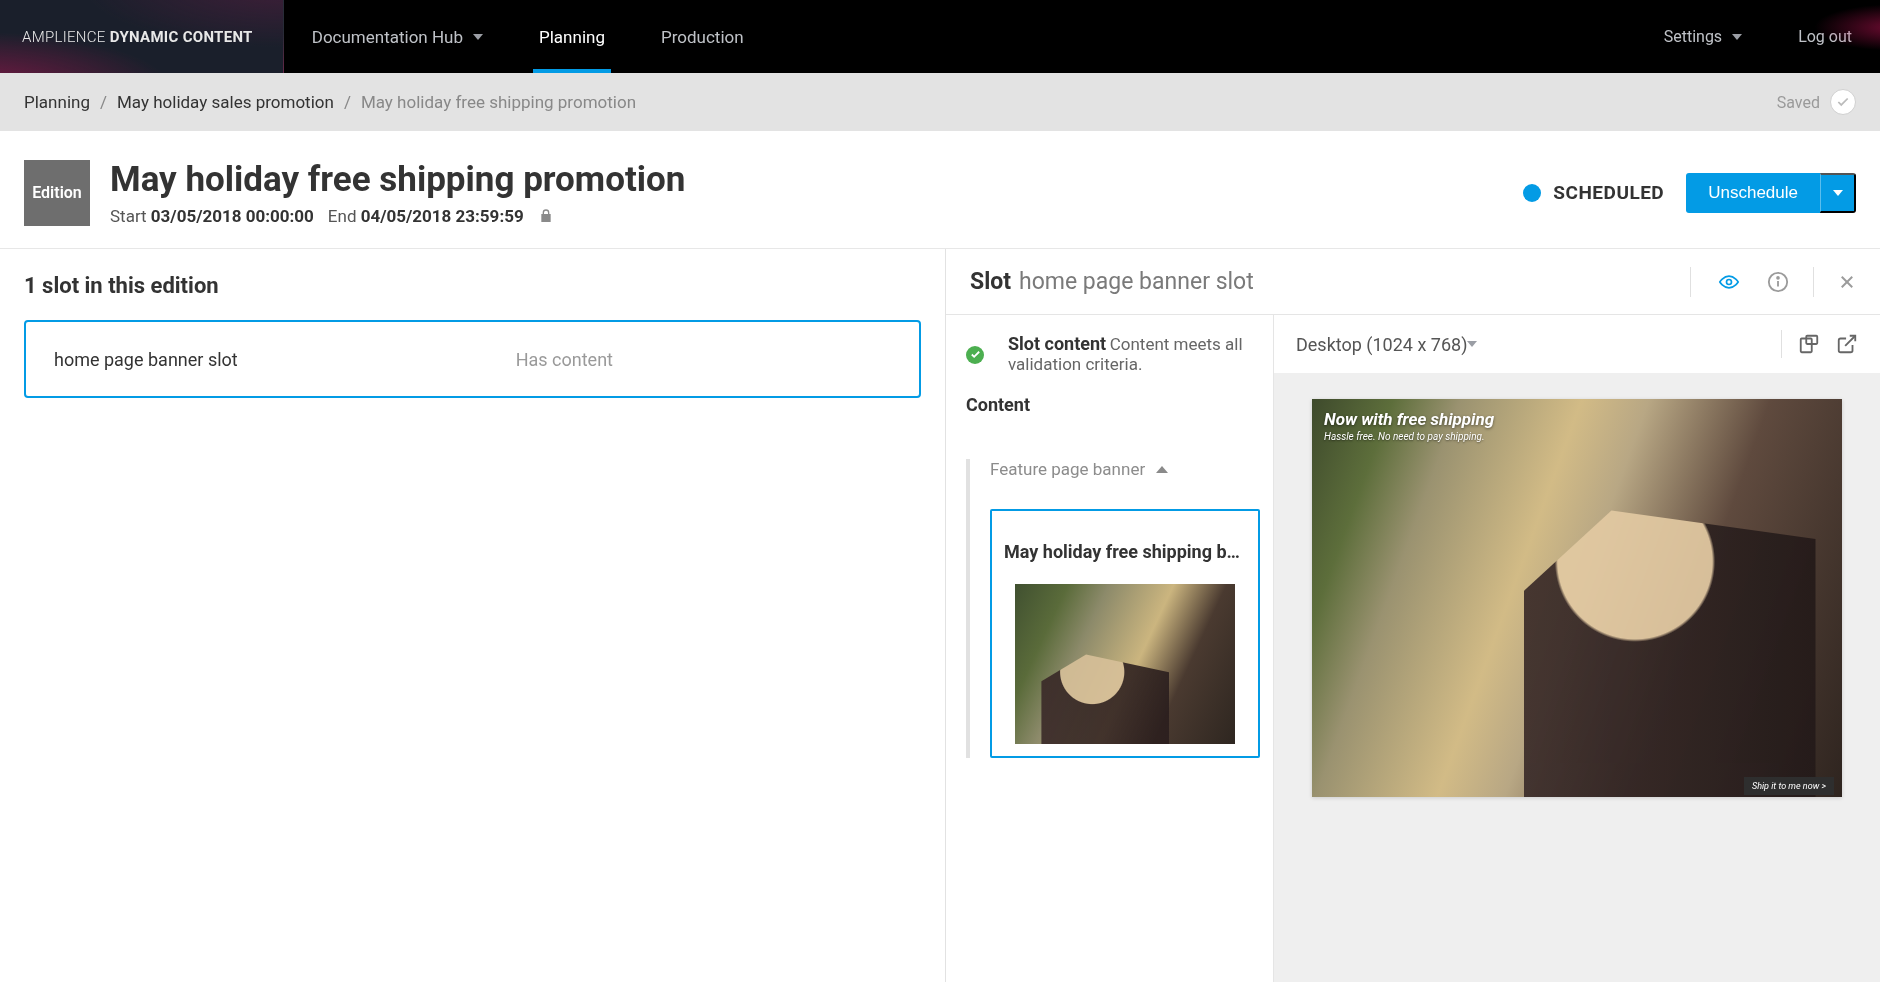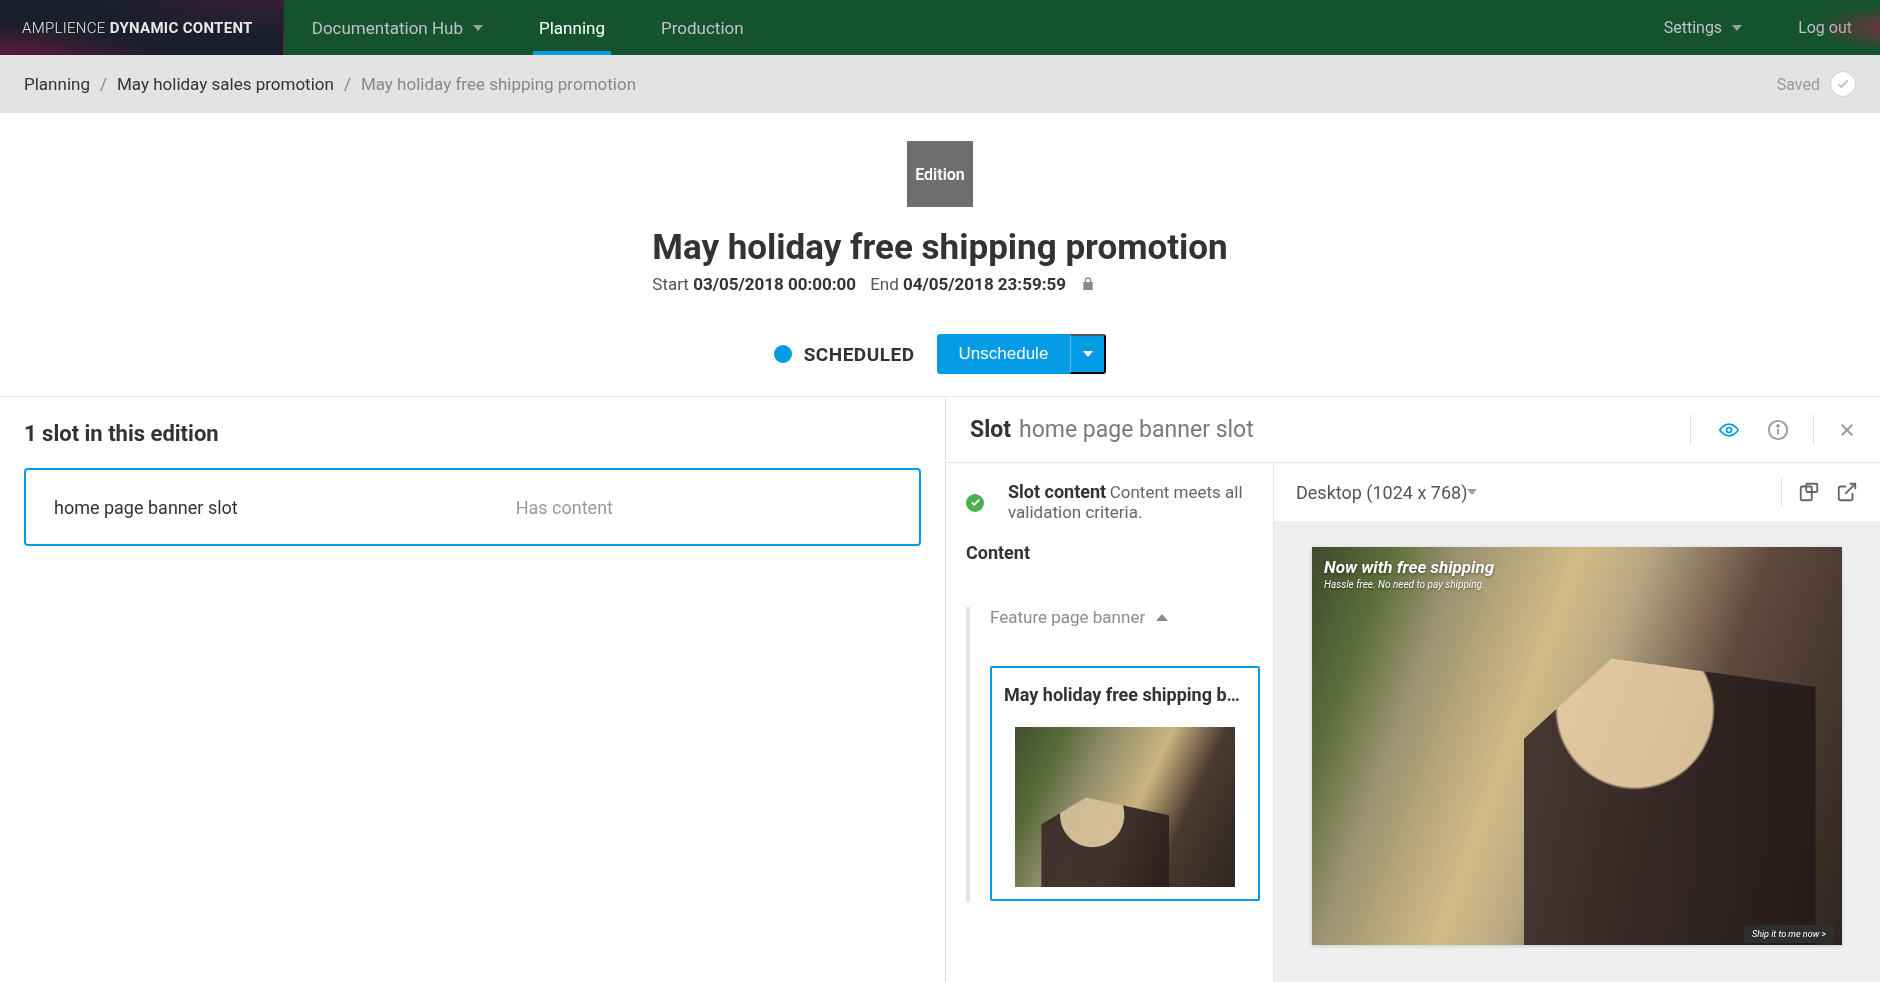--- a/index.html
+++ b/index.html
@@ -10,22 +10,22 @@
     background: #fff;
     width: 1880px;
     height: 982px;
     overflow: hidden;
   }
 
   
   .topnav {
     display: flex;
     align-items: stretch;
-    height: 55px;
-    background: #14532d;
+    height: 73px;
+    background: #000000;
     color: #c8c8c8;
     position: relative;
   }
   .brand-wrap {
     display: flex; align-items: center;
     padding: 0 30px 0 22px;
     border-right: 1px solid rgba(255,255,255,0.06);
     position: relative;
     background:
       radial-gradient(ellipse at -10% 120%, rgba(200,20,90,0.55) 0%, rgba(200,20,90,0) 45%),
@@ -86,21 +86,20 @@
     border: 1px solid #d0d0d0; display: flex; align-items: center; justify-content: center;
     color: #bbb; background: #fff;
   }
 
   
   .edition-header {
     display: flex; align-items: center;
     padding: 28px 24px 22px 24px;
     gap: 20px;
     border-bottom: 1px solid #e7e7e7;
-    flex-direction: column;
   }
   .edition-badge {
     width: 66px; height: 66px; background: #6e6e6e; color: #fff;
     display: flex; align-items: center; justify-content: center;
     font-size: 16px; font-weight: 600;
   }
   .edition-info { display: flex; flex-direction: column; gap: 6px; }
   .edition-title { font-size: 35px; font-weight: 700; color: #333; }
   .edition-dates { display: flex; align-items: center; gap: 14px; font-size: 17px; color: #555; }
   .edition-dates b { font-weight: 700; color: #333; }
@@ -173,32 +172,32 @@
   .sc-check {
     width: 18px; height: 18px; border-radius: 50%;
     background: #4caf50; color: #fff; font-size: 12px;
     display: flex; align-items: center; justify-content: center;
     flex-shrink: 0; margin-top: 2px;
   }
   .sc-title { font-weight: 700; font-size: 18px; color: #333; }
   .sc-desc { color: #666; font-size: 17px; }
   .content-label { font-weight: 700; font-size: 18px; color: #333; margin-bottom: 44px; }
   .accordion { border-left: 4px solid #e1e1e1; padding-left: 20px; }
-  .accordion-header { display: flex; align-items: center; gap: 11px; color: #8c8c8c; font-size: 17px; margin-bottom: 39px; cursor: pointer; }
+  .accordion-header { display: flex; align-items: center; gap: 11px; color: #8c8c8c; font-size: 17px; margin-bottom: 30px; cursor: pointer; }
   .chev-up {
     width: 0; height: 0;
     border-left: 6px solid transparent;
     border-right: 6px solid transparent;
     border-bottom: 7px solid #8a8a8a;
   }
   .content-card {
     width: 270px;
     border: 2px solid #039be5;
     border-radius: 2px;
-    padding: 16px 12px 12px 12px;
+    padding: 30px 12px 12px 12px;
   }
   .content-card-title {
     font-size: 18px; font-weight: 700; color: #333;
     white-space: nowrap; overflow: hidden; text-overflow: ellipsis;
     margin-bottom: 22px;
   }
   .content-card-img {
     width: 220px; height: 160px; margin: 0 auto;
     background:
       linear-gradient(115deg, #405030 0%, #5a6b3a 18%, #8c8a6a 32%, #cbb57f 54%, #4a3a30 72%, #2e2620 100%);

